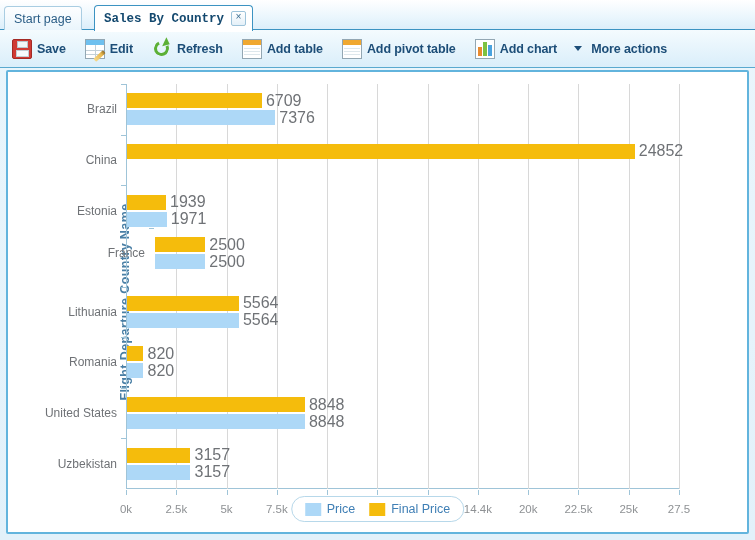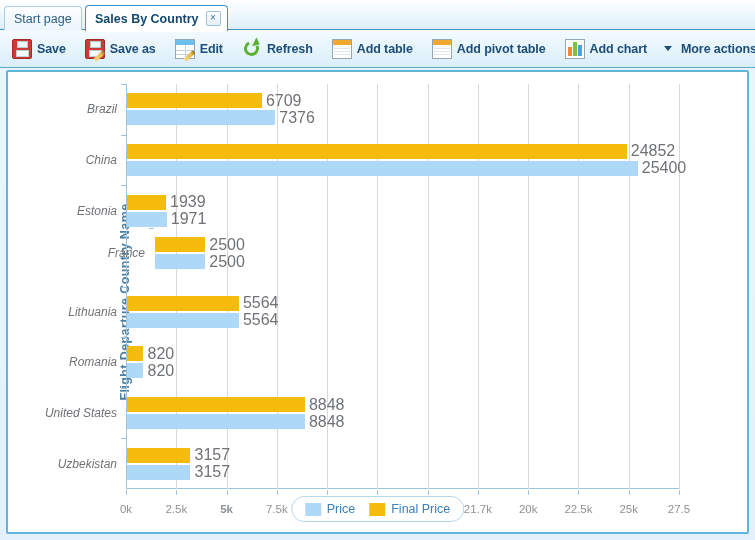--- a/index.html
+++ b/index.html
@@ -48,28 +48,29 @@
   }
   .tab.inactive {
     left: 4px;
     top: 6px;
     height: 24px;
     color: #2a5d86;
     background: linear-gradient(to bottom, #fdfeff 0%, #eaf5fc 100%);
     border-color: #a9cde2;
   }
   .tab.active {
-    left: 85px;
+    left: 94px;
     background: #ffffff;
     border-color: #3c93c2;
     font-weight: bold;
     color: #14496f;
     z-index: 3;
     height: 26px;
     padding-right: 6px;
+    font-family: Liberation Mono, monospace;
   }
   .tab.active::after {
     content: "";
     position: absolute;
     left: 0;
     right: 0;
     bottom: -1px;
     height: 2px;
     background: #ffffff;
   }
@@ -258,21 +259,20 @@
   }
   .catlabel {
     position: absolute;
     right: 100%;
     margin-right: 9px;
     top: 50%;
     transform: translateY(-50%);
     font-size: 12px;
     color: #6f7276;
     white-space: nowrap;
-    font-style: italic;
   }
   .bar {
     position: absolute;
     left: 1px;
     height: 15px;
   }
   .bar.final { background: #f5bc0c; }
   .bar.price { background: #add8f7; }
   .barval {
     position: absolute;
@@ -316,26 +316,20 @@
     </div>
   </div>
 
   <div class="toolbar">
 
     <div class="tbtn">
       <span class="ico ico-floppy"></span>
       <span class="lbl">Save</span>
     </div>
 
-    <div class="tbtn">
-      <span class="ico ico-floppy">
-        <span class="pencil"></span>
-      </span>
-      <span class="lbl">Save as</span>
-    </div>
 
     <div class="tbtn">
       <span class="ico ico-grid">
         <span class="hdr"></span>
         <span class="r" style="top:10px"></span>
         <span class="r" style="top:14px"></span>
         <span class="c" style="left:9px"></span>
         <span class="pencil"></span>
       </span>
       <span class="lbl">Edit</span>
@@ -385,36 +379,36 @@
       <div class="plot" id="plot">
         <div class="axis-y"></div>
         <div class="axis-x"></div>
       <div class="xtick" style="left: 0px;"></div>
           <div class="xticklabel" style="left: 0px;">0k</div>
           <div class="gridline" style="left: 50.2727px;"></div>
           <div class="xtick" style="left: 50.2727px;"></div>
           <div class="xticklabel" style="left: 50.2727px; text-align: center;">2.5k</div>
           <div class="gridline" style="left: 100.545px;"></div>
           <div class="xtick" style="left: 100.545px;"></div>
-          <div class="xticklabel" style="left: 100.545px; font-weight: bold;">5k</div>
+          <div class="xticklabel" style="left: 100.545px;">5k</div>
           <div class="gridline" style="left: 150.818px;"></div>
           <div class="xtick" style="left: 150.818px;"></div>
           <div class="xticklabel" style="left: 150.818px;">7.5k</div>
           <div class="gridline" style="left: 201.091px;"></div>
           <div class="xtick" style="left: 201.091px;"></div>
           <div class="xticklabel" style="left: 201.091px;">10k</div>
           <div class="gridline" style="left: 251.364px;"></div>
           <div class="xtick" style="left: 251.364px;"></div>
           <div class="xticklabel" style="left: 251.364px;">12.5k</div>
           <div class="gridline" style="left: 301.636px;"></div>
           <div class="xtick" style="left: 301.636px;"></div>
           <div class="xticklabel" style="left: 301.636px;">15k</div>
           <div class="gridline" style="left: 351.909px;"></div>
           <div class="xtick" style="left: 351.909px;"></div>
-          <div class="xticklabel" style="left: 351.909px;">21.7k</div>
+          <div class="xticklabel" style="left: 351.909px;">14.4k</div>
           <div class="gridline" style="left: 402.182px;"></div>
           <div class="xtick" style="left: 402.182px;"></div>
           <div class="xticklabel" style="left: 402.182px;">20k</div>
           <div class="gridline" style="left: 452.455px;"></div>
           <div class="xtick" style="left: 452.455px;"></div>
           <div class="xticklabel" style="left: 452.455px;">22.5k</div>
           <div class="gridline" style="left: 502.727px;"></div>
           <div class="xtick" style="left: 502.727px;"></div>
           <div class="xticklabel" style="left: 502.727px;">25k</div>
           <div class="gridline" style="left: 553px;"></div>
@@ -425,25 +419,22 @@
             <div class="bar final" style="top: 9.3125px; width: 134.912px;">
               <span class="barval">6709</span>
             </div>
             <div class="bar price" style="top: 26.3125px; width: 148.325px;">
               <span class="barval">7376</span>
             </div>
             <div class="ytick" style="top: 0px;"></div>
           </div>
           <div class="cat" style="top: 50.625px; height: 50.625px;">
             <div class="catlabel">China</div>
-            <div class="bar final" style="top: 9.3125px; width: 499.751px;">
+            <div class="bar final" style="top: 9.3125px; width: 499.751px; padding-left: 8px;">
               <span class="barval">24852</span>
-            </div>
-            <div class="bar price" style="top: 26.3125px; width: 510.771px;">
-              <span class="barval">25400</span>
             </div>
             <div class="ytick" style="top: 0px;"></div>
           </div>
           <div class="cat" style="top: 101.25px; height: 50.625px;">
             <div class="catlabel">Estonia</div>
             <div class="bar final" style="top: 9.3125px; width: 38.9915px;">
               <span class="barval">1939</span>
             </div>
             <div class="bar price" style="top: 26.3125px; width: 39.816px;">
               <span class="barval">1971</span>

